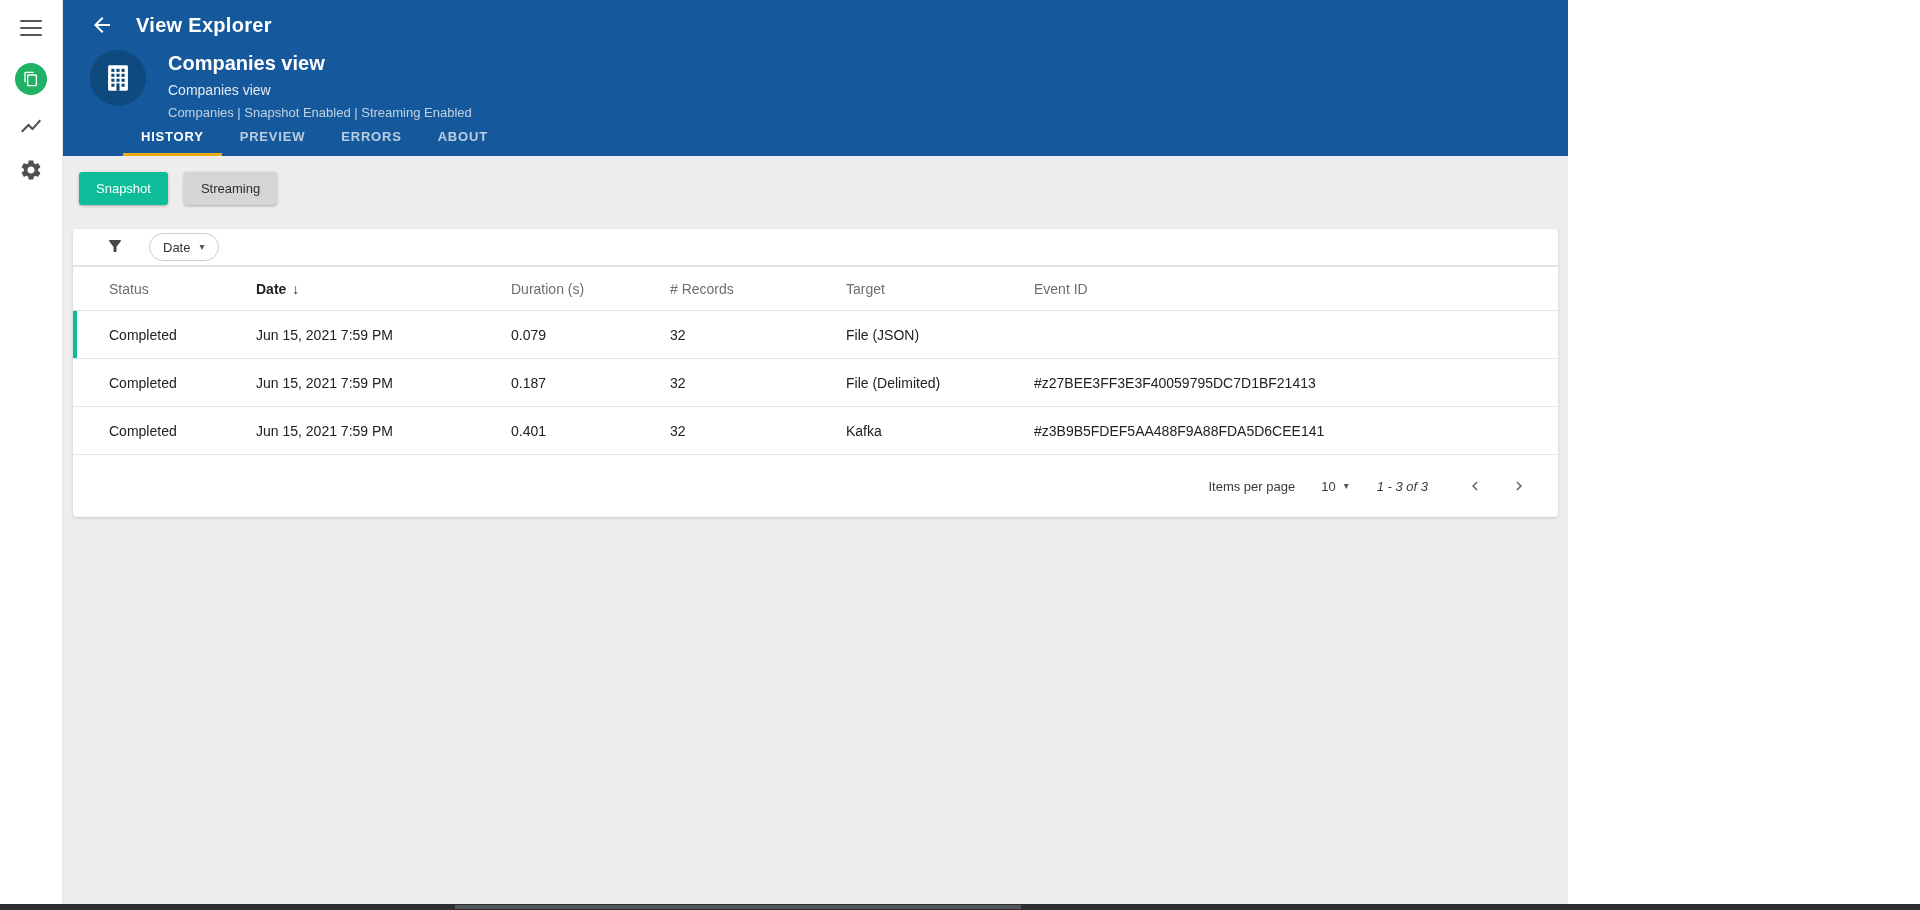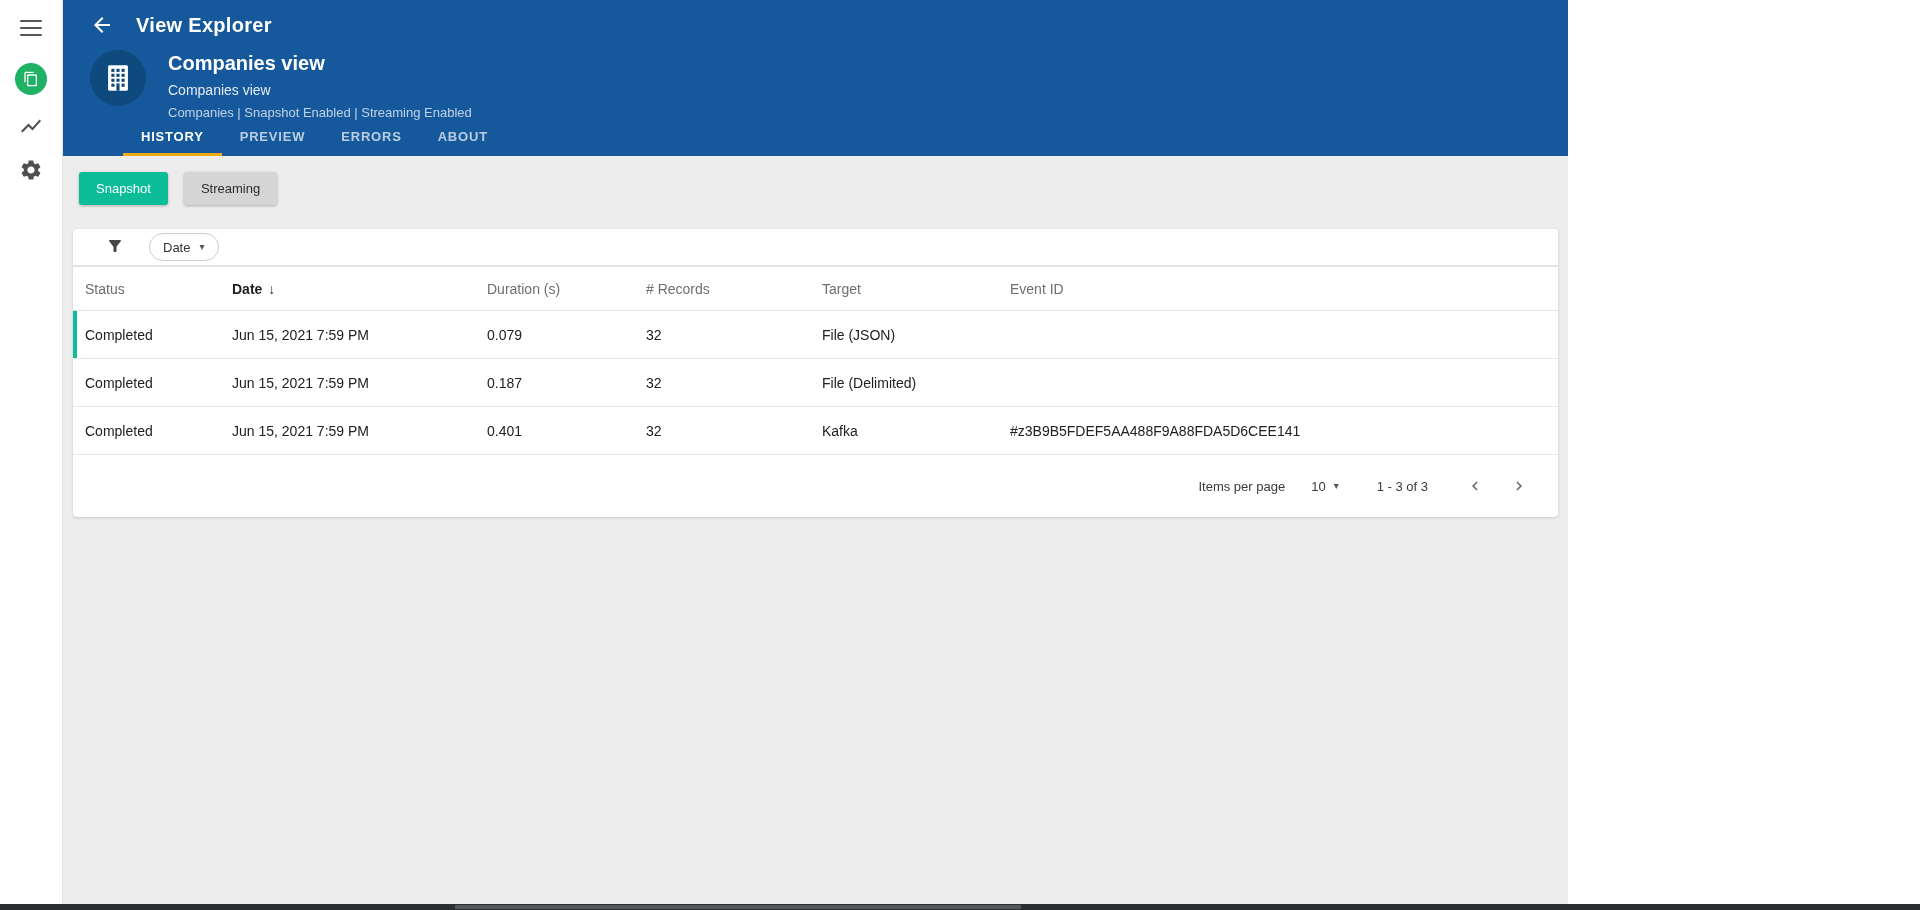--- a/index.html
+++ b/index.html
@@ -92,33 +92,33 @@
   .icon-btn svg{fill:#5f6368;}
   .sort-bars{width:18px;display:flex;flex-direction:column;gap:3px;align-items:flex-start;}
   .sort-bars span{height:2px;background:#5f6368;border-radius:1px;}
   .sort-bars span:nth-child(1){width:18px;}
   .sort-bars span:nth-child(2){width:12px;}
   .sort-bars span:nth-child(3){width:7px;}
   .col-bars{display:flex;gap:2px;}
   .col-bars span{width:5px;height:15px;background:#5f6368;border-radius:1px;}
 
   .trow{display:grid;grid-template-columns:147px 255px 159px 176px 188px 1fr;
-    padding-left:12px;align-items:center;position:relative;}
+    padding-left:36px;align-items:center;position:relative;}
   .thead-row{height:45px;border-top:1px solid #e3e3e3;border-bottom:1px solid #e3e3e3;
     color:#6e6e6e;font-size:14px;}
   .col-date-head{color:#1f1f1f;font-weight:700;display:flex;align-items:center;gap:6px;}
   .sort-arrow{font-size:14px;font-weight:400;color:#2c2c2c;}
   .data-row{height:48px;border-bottom:1px solid #e8e8e8;font-size:14px;color:#212121;cursor:pointer;}
   .data-row.selected::before{content:"";position:absolute;left:0;top:0;bottom:0;width:4px;background:var(--accent);}
 
   .pagination{height:62px;display:flex;align-items:center;justify-content:flex-end;
     padding-right:24px;font-size:13px;color:#3a3a3a;}
   .per-page{display:flex;align-items:center;gap:8px;margin-left:26px;background:none;border:none;
     font-size:13px;color:#3a3a3a;cursor:pointer;padding:2px 0;}
-  .range{margin:0 32px 0 38px;}
+  .range{margin:0 32px 0 28px;font-style:italic;}
   .page-btn{width:30px;height:30px;background:none;border:none;cursor:pointer;display:flex;align-items:center;justify-content:center;}
   .page-btn svg{width:22px;height:22px;fill:#646464;}
   .page-btn + .page-btn{margin-left:14px;}
 
   
 
   .bottom-strip{position:absolute;left:0;bottom:0;width:1920px;height:6px;background:#2b2d31;z-index:10;}
   .bottom-strip .seg{position:absolute;left:455px;top:1px;width:566px;height:4px;background:#54575c;}
 </style>
 </head>
@@ -240,20 +240,21 @@
           <div>32</div>
           <div>File (JSON)</div>
         </div>
 
         <div class="trow data-row">
           <div>Completed</div>
           <div>Jun 15, 2021 7:59 PM</div>
           <div>0.187</div>
           <div>32</div>
           <div>File (Delimited)</div>
+          <div>#z27BEE3FF3E3F40059795DC7D1BF21413</div>
         </div>
 
         <div class="trow data-row">
           <div>Completed</div>
           <div>Jun 15, 2021 7:59 PM</div>
           <div>0.401</div>
           <div>32</div>
           <div>Kafka</div>
           <div>#z3B9B5FDEF5AA488F9A88FDA5D6CEE141</div>
         </div>

